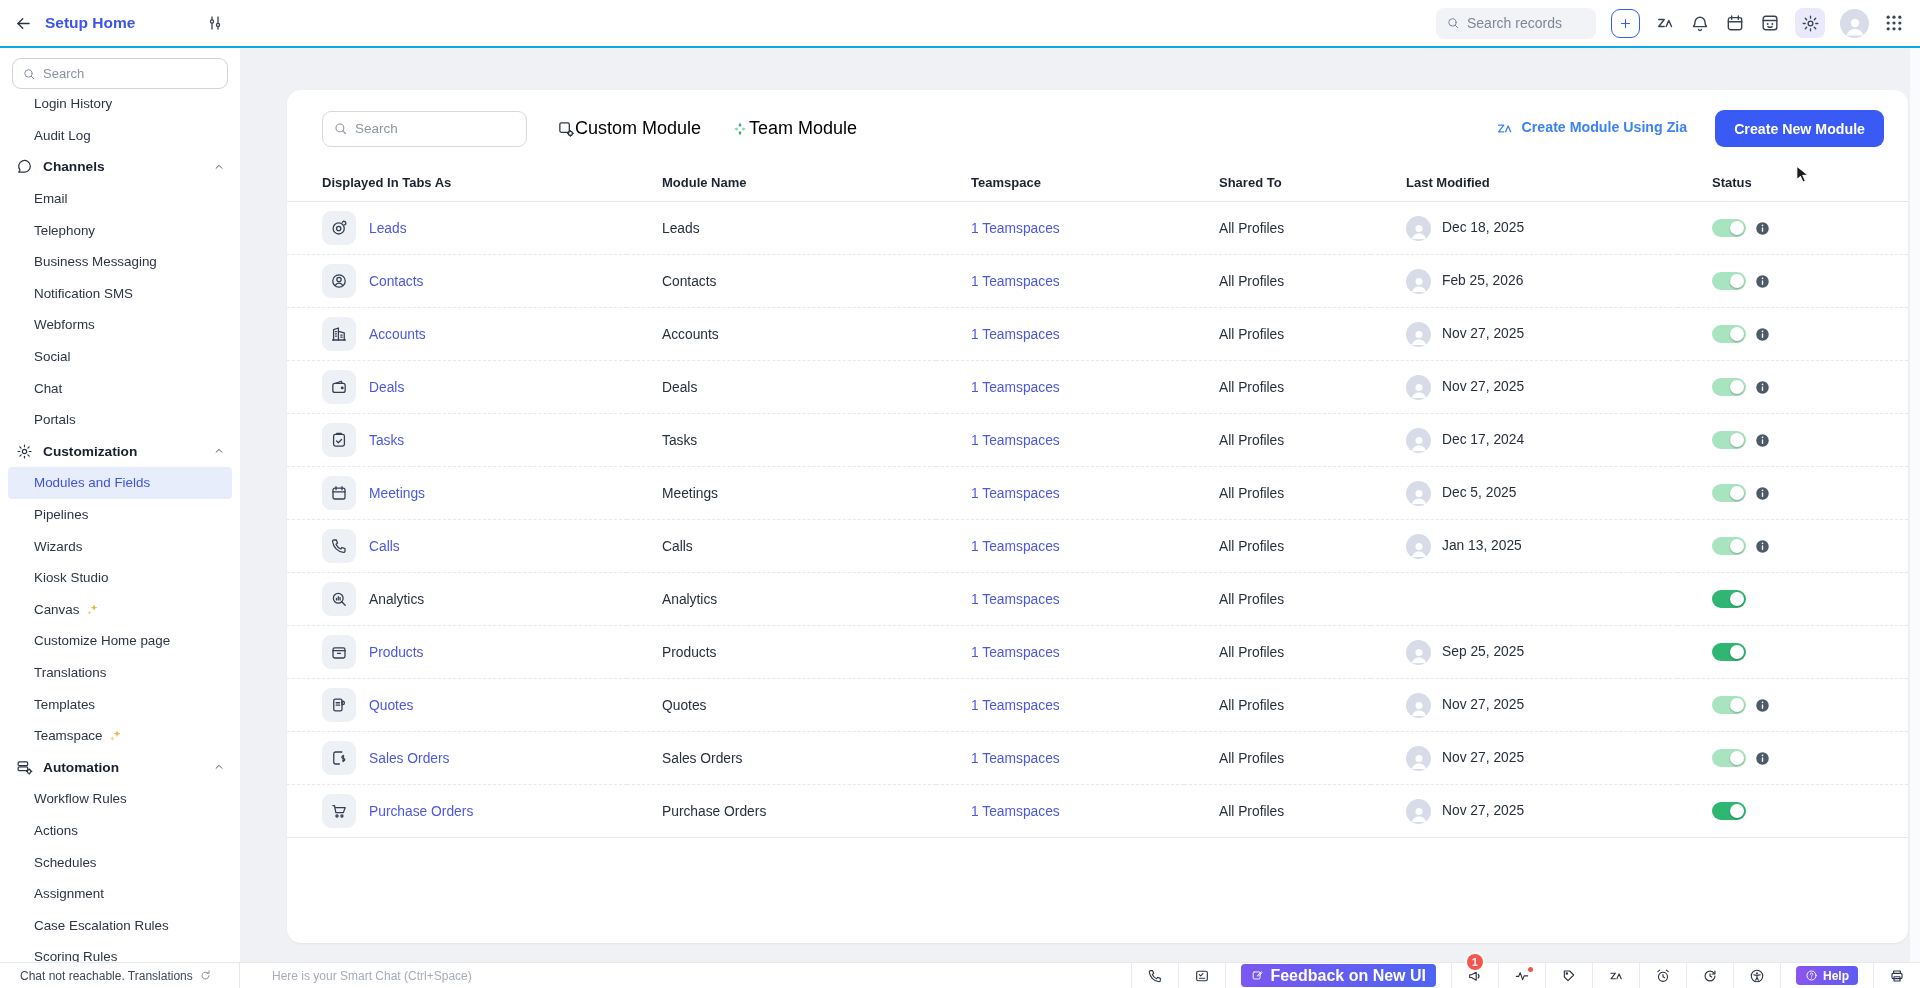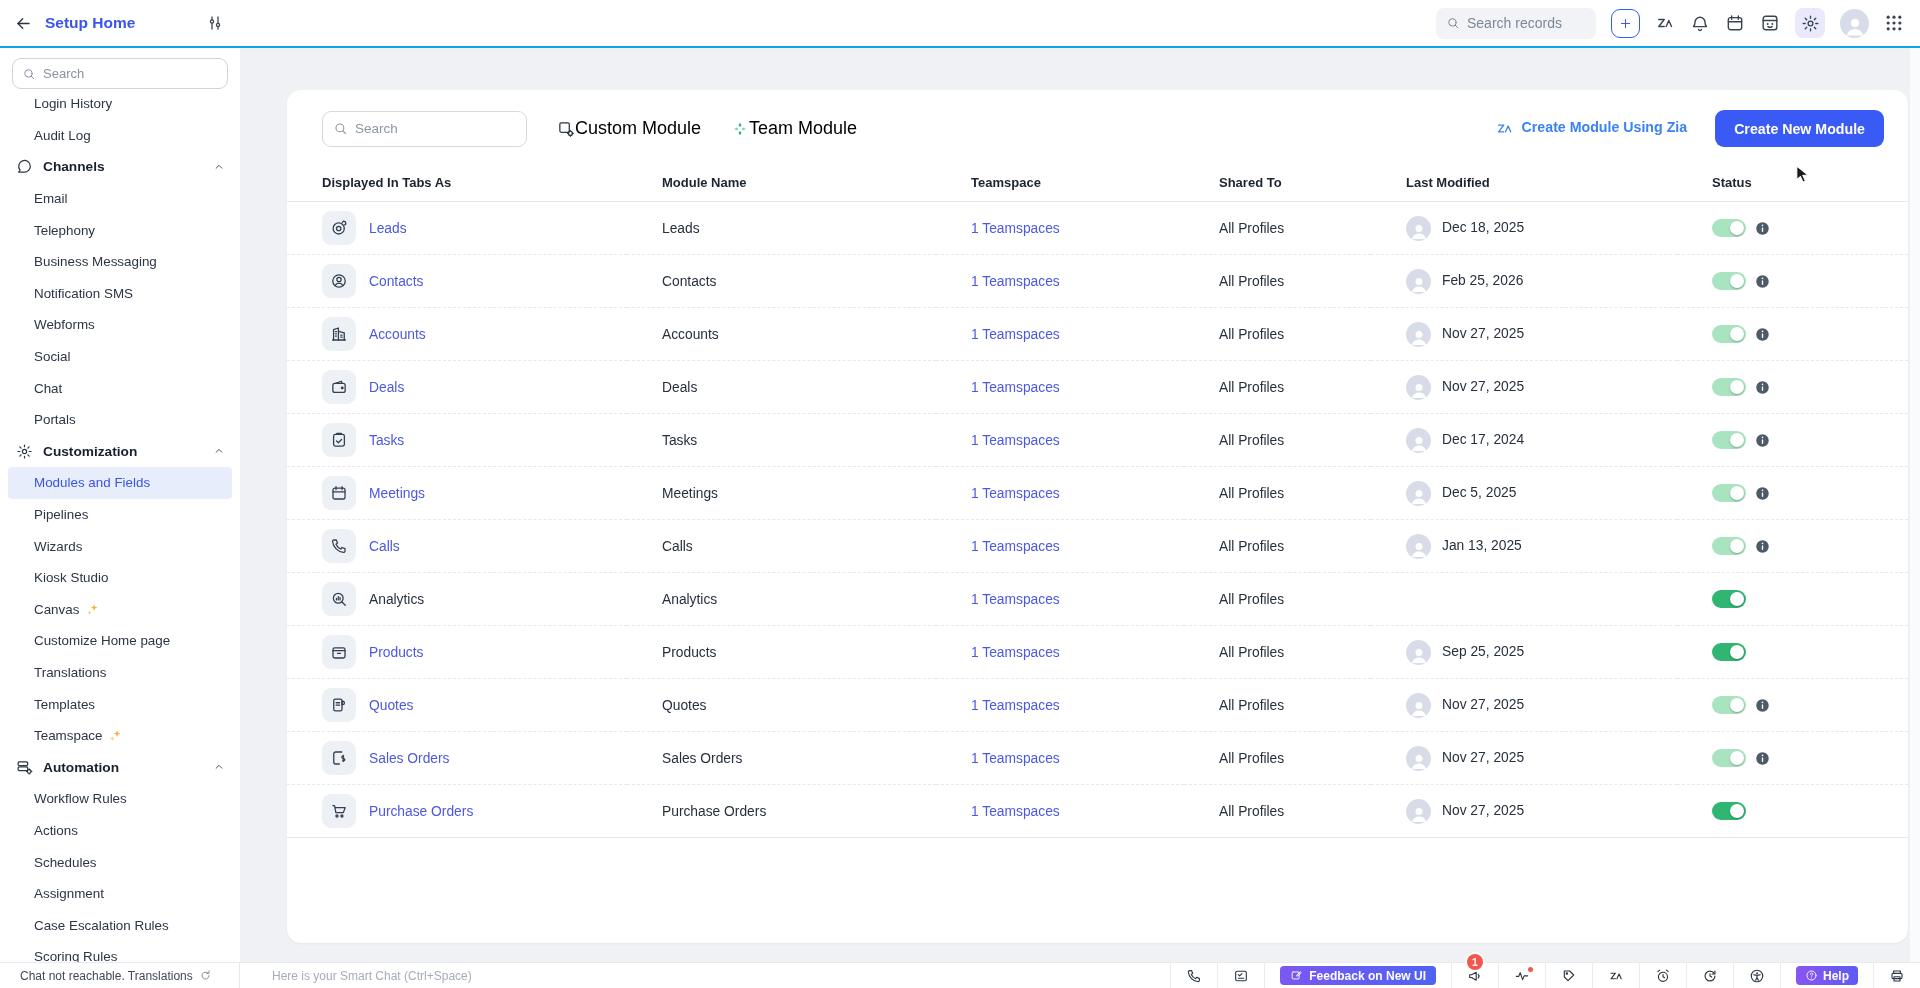--- a/index.html
+++ b/index.html
@@ -81,21 +81,21 @@
   .cursor { position:absolute; left:1552px; top:116px; width:21px; height:21px; z-index:9; }
 
   
   .statusbar { position:fixed; bottom:0; left:0; right:0; height:26px; background:#fff; border-top:1px solid #e7e9ec; display:flex; align-items:center; z-index:40; font-size:12px; }
   .sb-left { width:240px; height:100%; border-right:1px solid #e7e9ec; display:flex; align-items:center; gap:6px; padding:0 8px 0 20px; color:#3f4956; }
   .sb-left .ic { width:13px; height:13px; color:#78828f; }
   .sb-chat { color:#a6adb8; margin-left:32px; cursor:text;text-align:right; }
   .sb-right { margin-left:auto; display:flex; align-items:stretch; height:100%; }
   .sb-cell { display:flex; align-items:center; justify-content:center; padding:0 15px; border-left:1px solid #e9ebee; color:#2b3644; cursor:pointer; position:relative; }
   .sb-cell .ic { width:16px; height:16px; }
-  .fb-btn { display:flex; align-items:center; gap:6px; background:linear-gradient(90deg,#7b58f1,#4e63f4); color:#fff; font-weight:700; font-size:12px; border-radius:4px; padding:2.5px 10px; cursor:pointer; }
+  .fb-btn { display:flex; align-items:center; gap:6px; background:linear-gradient(90deg,#7b58f1,#4e63f4); color:#fff; font-weight:700; font-size:16px; border-radius:4px; padding:2.5px 10px; cursor:pointer; }
   .fb-btn .ic { width:13px; height:13px; }
   .help-btn { display:flex; align-items:center; gap:5px; background:linear-gradient(90deg,#8a55f0,#5d5cf3); color:#fff; font-weight:700; font-size:12px; border-radius:4px; padding:2.5px 9px; cursor:pointer; }
   .help-btn .ic { width:13px; height:13px; }
   .badge { position:absolute; top:-9px; left:50%; transform:translateX(-50%); min-width:16px; height:16px; border-radius:8px; background:#f4564e; color:#fff; font-size:10.5px; font-weight:700; display:flex; align-items:center; justify-content:center; padding:0 4px; box-shadow:0 0 0 2px #fff; }
   .red-dot { position:absolute; top:4px; right:12px; width:5px; height:5px; border-radius:50%; background:#f4564e; }
 </style>
 </head>
 <body>
 
 <div class="topbar">

